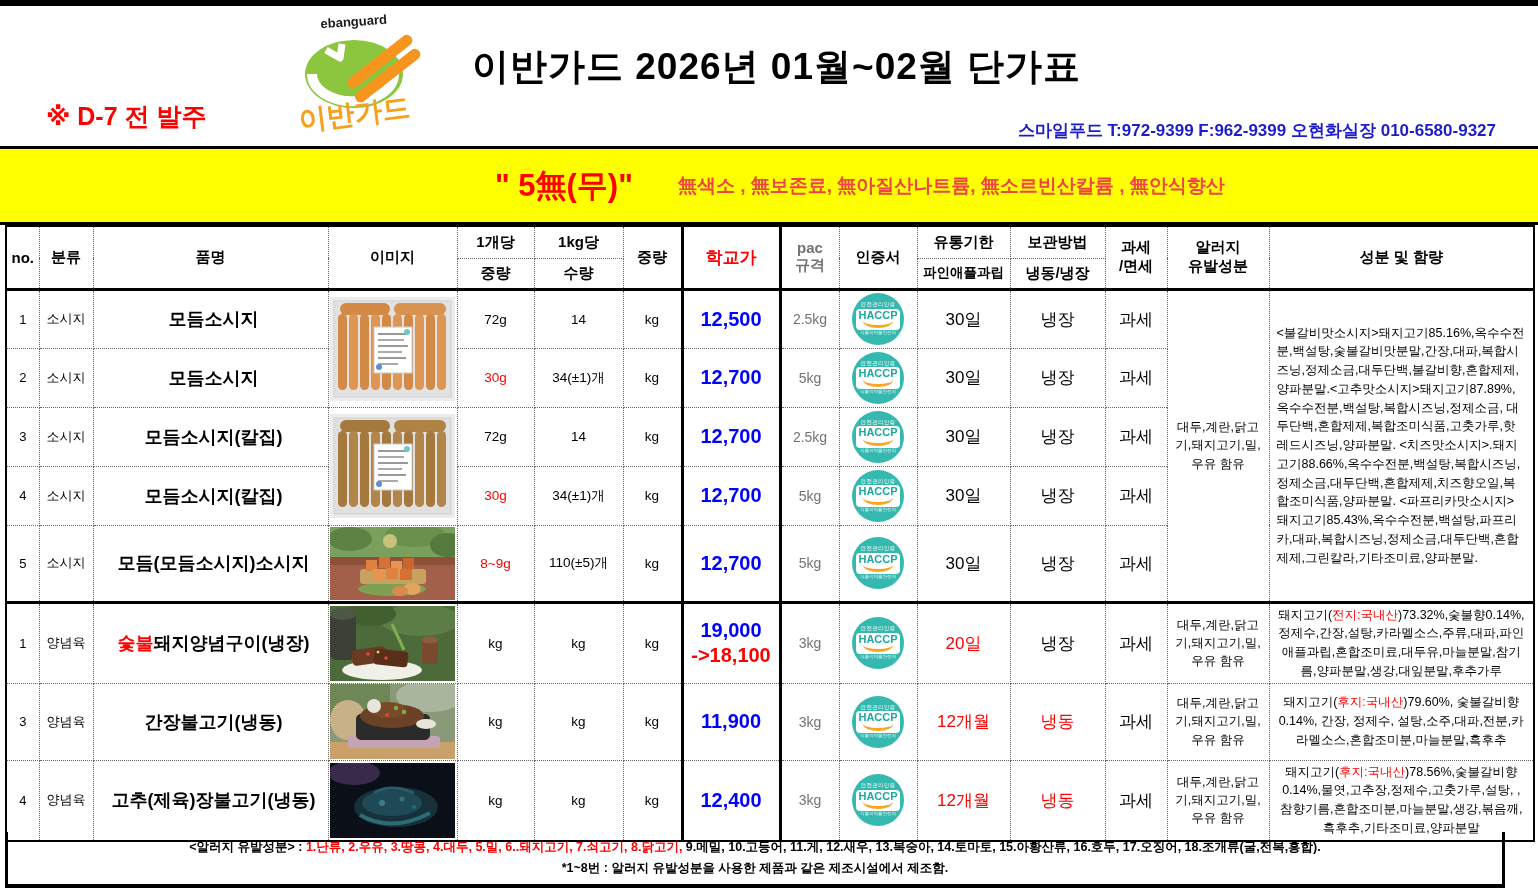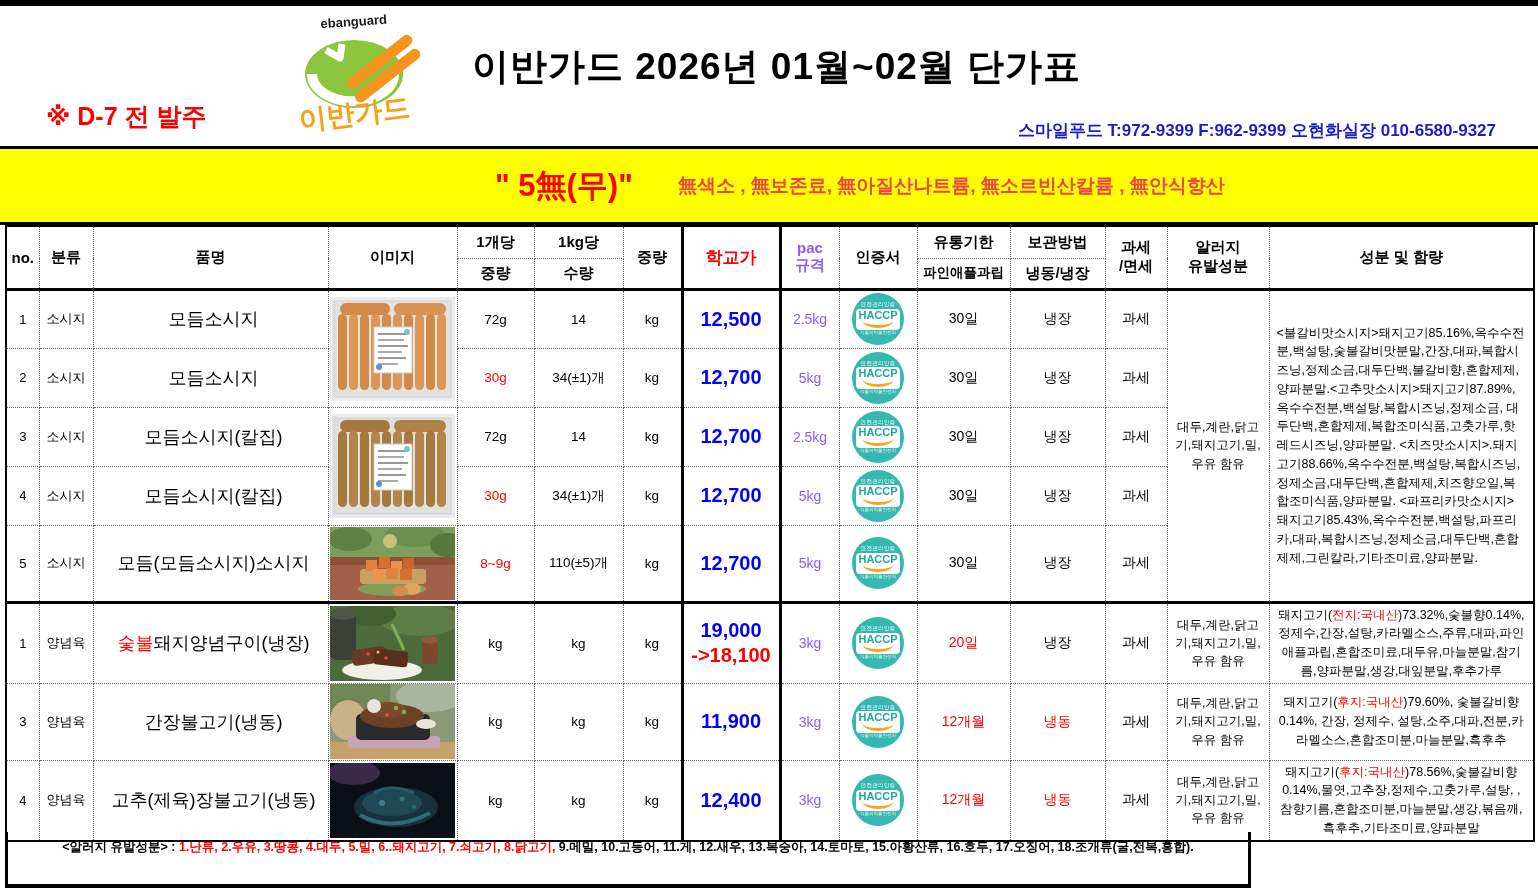--- a/index.html
+++ b/index.html
@@ -23,50 +23,50 @@
   .banner-head { margin-left:495px; color:#ff0000; font-size:31px; font-weight:bold; white-space:nowrap; }
   .banner-detail { margin-left:45px; color:#ef4444; font-size:19px; font-weight:bold; white-space:nowrap; }
 
   
   table.price { position:absolute; top:225px; left:5px; width:1528px; border-collapse:collapse; table-layout:fixed;
     border:2px solid #000; }
   .price th, .price td { border:1px dotted #666; text-align:center; vertical-align:middle; padding:1px 2px; overflow:hidden; }
   .price thead th { font-size:15px; font-weight:bold; }
   .hb { border-bottom:3px solid #000 !important; }
   .sec td { border-top:3px solid #000; }
-  .c-name { text-align:center; padding-left:8px !important; font-size:18px; font-weight:normal; }
+  .c-name { text-align:center; padding-left:8px !important; font-size:18px; font-weight:bold; }
   .c-cat { font-size:13px; }
   .c-no { font-size:13px; }
   .c-val { font-size:13.5px; }
   .c-price { border-left:3px solid #000 !important; border-right:3px solid #000 !important;
     color:#0000ff; font-weight:bold; font-size:20px; }
   .c-price .p2 { color:#ff0000; display:block; line-height:1.25; }
   .c-price .p1 { display:block; line-height:1.25; }
-  .green { color:#8b5cf6; }
+  .green { color:#737373; }
   .red { color:#ff0000; }
   .c-pac { font-size:14px; }
-  .c-mid { font-size:14px; }
+  .c-mid { font-size:17px; }
   .c-allergy { font-size:12.5px; line-height:1.45; padding:0 4px !important; }
   .c-ing { font-size:12.5px; line-height:1.5; text-align:left !important; padding:2px 7px !important; }
   .c-ing.center { text-align:center !important; }
   .c-img { padding:0 !important; }
   .c-img svg { display:block; margin:0 auto; }
 
   
   .haccp { width:52px; height:52px; margin:0 auto; border-radius:50%; background:#35b8b0;
     display:flex; flex-direction:column; align-items:center; justify-content:center; overflow:hidden; }
   .haccp-top { font-size:5.5px; color:#fff; letter-spacing:0.3px; line-height:1; margin-bottom:1px; }
   .haccp-mid { background:#fff; width:44px; border-radius:4px; padding:0; }
   .haccp-word { color:#1ba8a3; font-weight:bold; font-size:11px; line-height:1.15; display:block; }
   .haccp-arc { width:30px; height:7px; border-bottom:3px solid #f5a623;
     border-radius:0 0 15px 15px / 0 0 7px 7px; margin:0 auto 2px; }
   .haccp-bottom { font-size:4.5px; color:#eaf8f7; line-height:1; margin-top:1px; }
 
   
-  .footer-box { position:absolute; top:832px; left:5px; width:1246px; height:56px;
+  .footer-box { position:absolute; top:832px; left:5px; width:1500px; height:56px;
     border-left:3px solid #000; border-right:3px solid #000; border-bottom:4px solid #000;
     text-align:center; padding-top:7px; }
   .footer-line1 { font-size:12.5px; font-weight:bold; }
   .footer-line1 .red { color:#ff0000; }
   .footer-line2 { font-size:12.5px; font-weight:bold; margin-top:4px; }
 </style>
 </head>
 <body>
 
 <div class="topbar"></div>
@@ -487,13 +487,14 @@
       <td class="c-allergy">대두,계란,닭고기,돼지고기,밀, 우유 함유</td>
       <td class="c-ing center"><span>돼지고기(</span><span class="red">후지:국내산</span><span>)78.56%,숯불갈비향0.14%,물엿,고추장,정제수,고춧가루,설탕, ,참향기름,혼합조미분,마늘분말,생강,볶음깨,흑후추,기타조미료,양파분말</span></td>
     </tr>
   </tbody>
 </table>
 
 <div class="footer-box">
   <div class="footer-line1">
     <span>&lt;알러지 유발성분&gt; : </span><span class="red">1.난류, 2.우유, 3.땅콩, 4.대두, 5.밀, 6..돼지고기, 7.쇠고기, 8.닭고기,</span><span> 9.메밀, 10.고등어, 11.게, 12.새우, 13.복숭아, 14.토마토, 15.아황산류, 16.호두, 17.오징어, 18.조개류(굴,전복,홍합).</span>
   </div>
+  <div class="footer-line2">*1~8번 : 알러지 유발성분을 사용한 제품과 같은 제조시설에서 제조함.</div>
 </div>
 
 </body></html>

